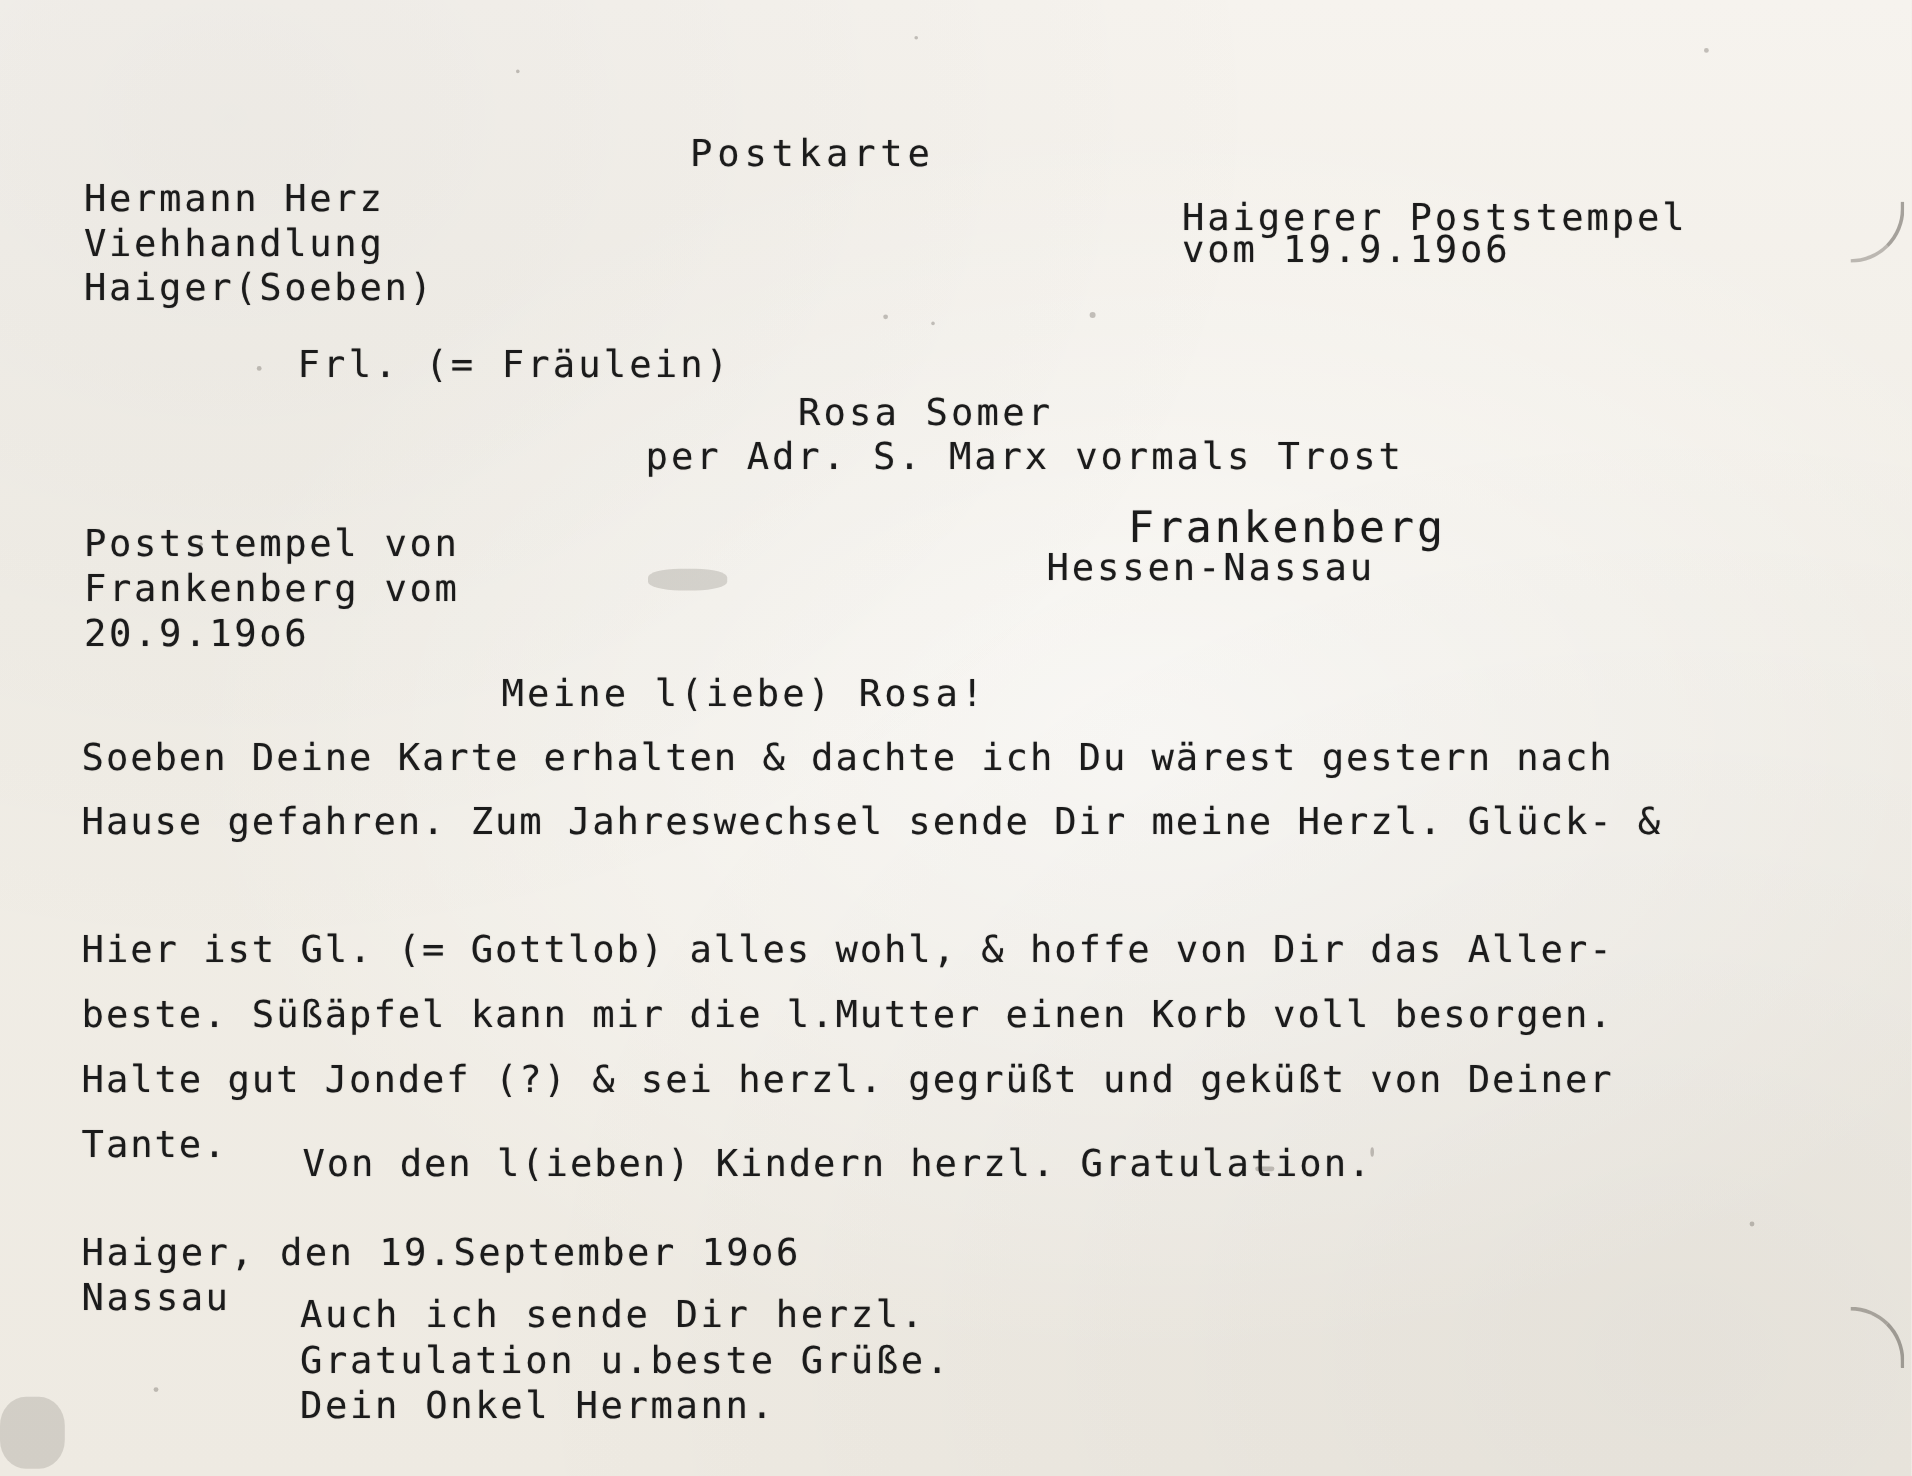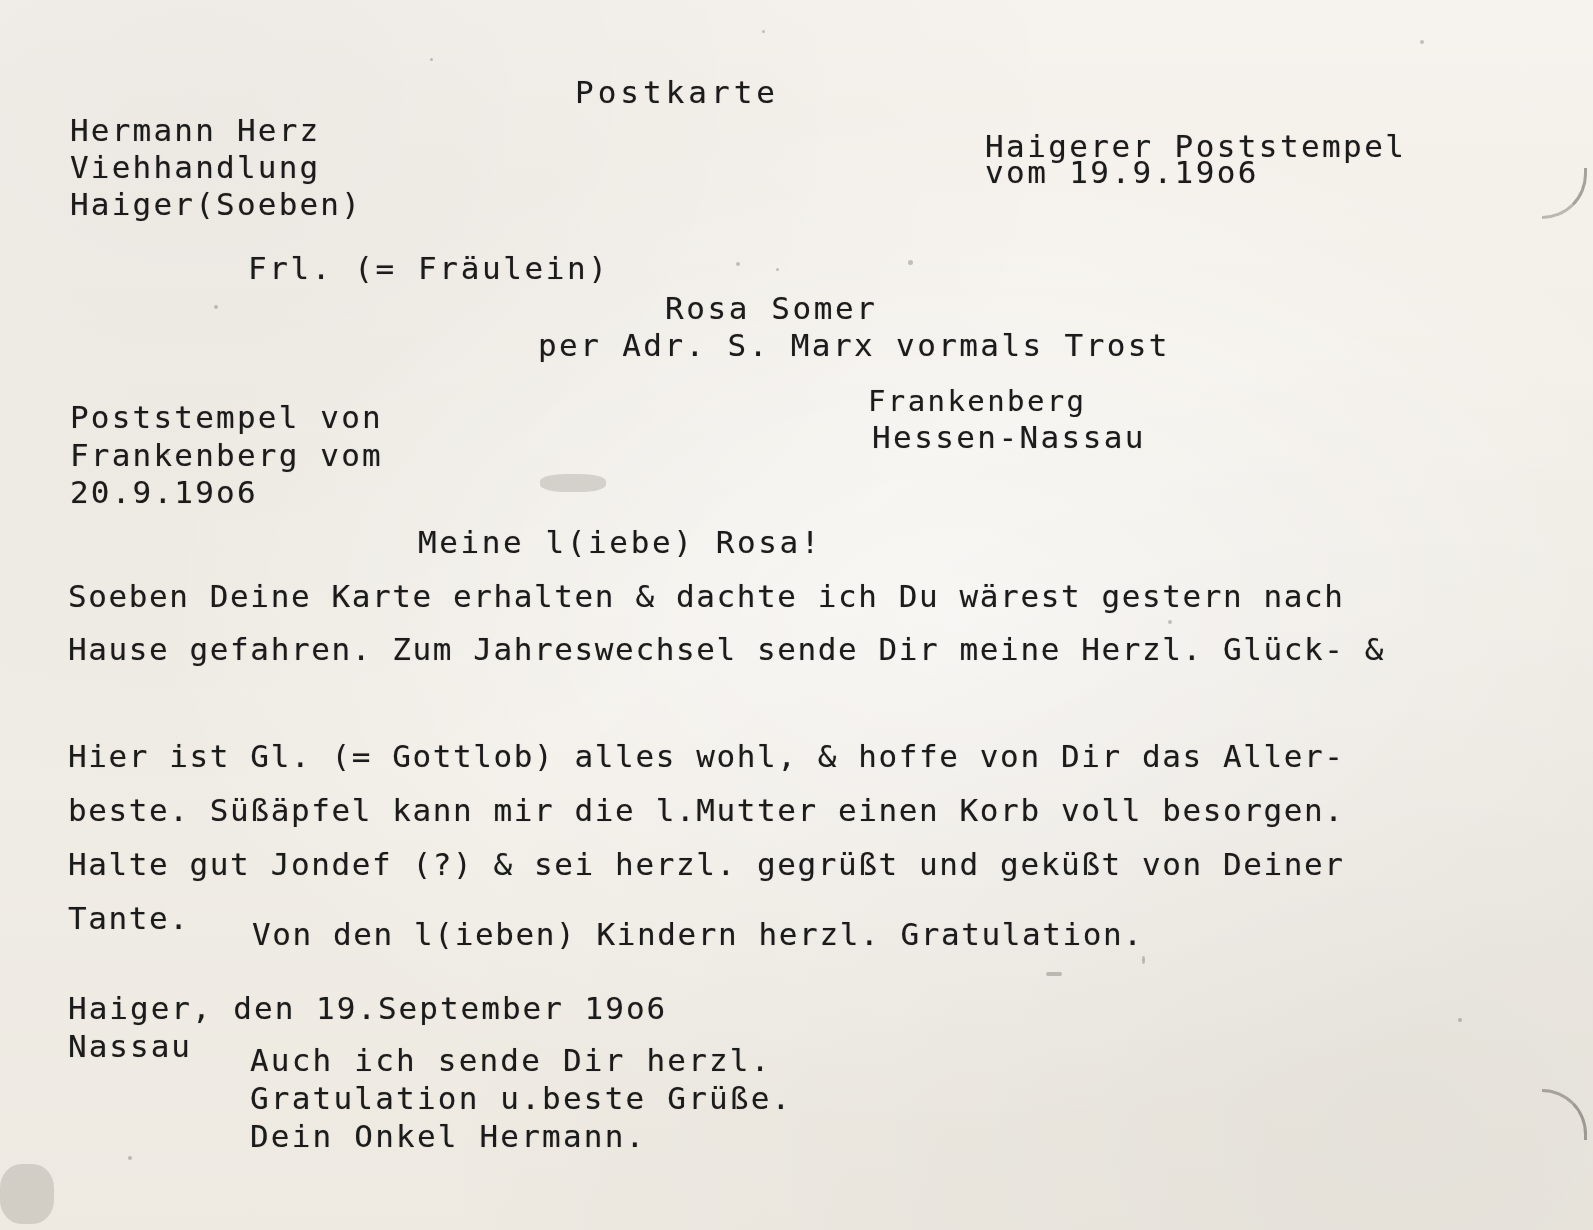--- a/index.html
+++ b/index.html
@@ -47,35 +47,36 @@
     border-radius: 0 40px 40px 0;
   }
   .corner-mark.tr { top: 168px; right: 6px; border-bottom: 3px solid rgba(70,65,58,0.32); border-top: none; border-radius: 0 0 46px 0; }
   .corner-mark.br { bottom: 90px; right: 6px; border-top: 3px solid rgba(70,65,58,0.4); border-bottom: none; border-radius: 0 46px 0 0; }
 
   .txt {
     position: absolute;
     white-space: pre;
     letter-spacing: 1.2px;
     text-shadow: 0 0 1px rgba(30,30,30,0.35);
+    margin-top: 36px;
   }
 
   .t-title   { font-size: 31px; left: 575px; top: 74px; letter-spacing: 4px; }
 
   .t-sender1 { font-size: 31px; left: 70px; top: 112px; letter-spacing: 2.2px; }
   .t-sender2 { font-size: 31px; left: 70px; top: 149px; letter-spacing: 2.2px; }
   .t-sender3 { font-size: 31px; left: 70px; top: 186px; letter-spacing: 2.2px; }
 
   .t-stampA1 { font-size: 31px; left: 985px; top: 128px; letter-spacing: 2.4px; }
   .t-stampA2 { font-size: 31px; left: 985px; top: 154px; letter-spacing: 2.4px; }
 
   .t-frl     { font-size: 31px; left: 248px; top: 250px; letter-spacing: 2.6px; }
   .t-addr1   { font-size: 31px; left: 665px; top: 290px; letter-spacing: 2.6px; }
   .t-addr2   { font-size: 31px; left: 538px; top: 327px; letter-spacing: 2.4px; }
-  .t-addr3   { font-size: 29px; left: 868px; top: 384px; letter-spacing: 2.4px; }
+  .t-addr3   { font-size: 36px; left: 940px; top: 384px; letter-spacing: 2.4px; }
   .t-addr4   { font-size: 31px; left: 872px; top: 419px; letter-spacing: 2.4px; }
 
   .t-stampB1 { font-size: 31px; left: 70px; top: 399px; letter-spacing: 2.2px; }
   .t-stampB2 { font-size: 31px; left: 70px; top: 437px; letter-spacing: 2.2px; }
   .t-stampB3 { font-size: 31px; left: 70px; top: 474px; letter-spacing: 2.2px; }
 
   .t-salut   { font-size: 31px; left: 418px; top: 524px; letter-spacing: 2.6px; }
 
   .body-line { font-size: 31px; left: 68px; letter-spacing: 1.6px; }
   .b1 { top: 578px; }

